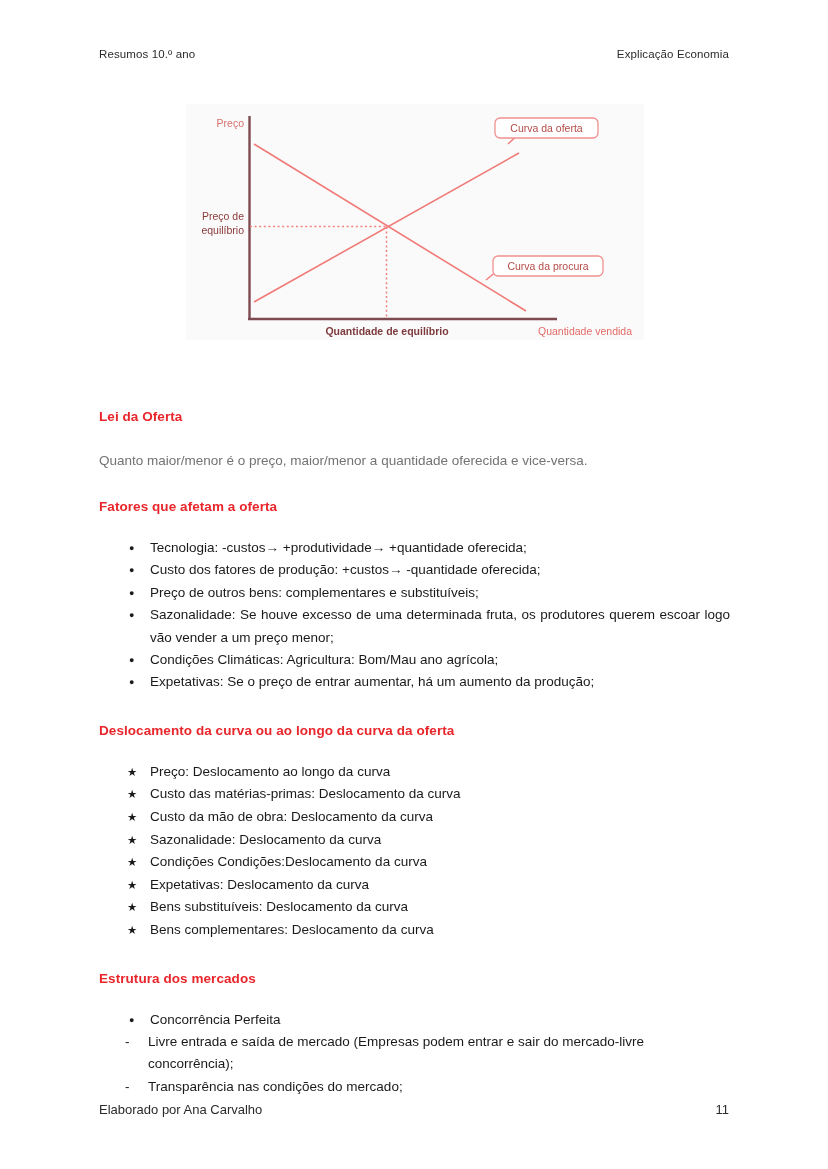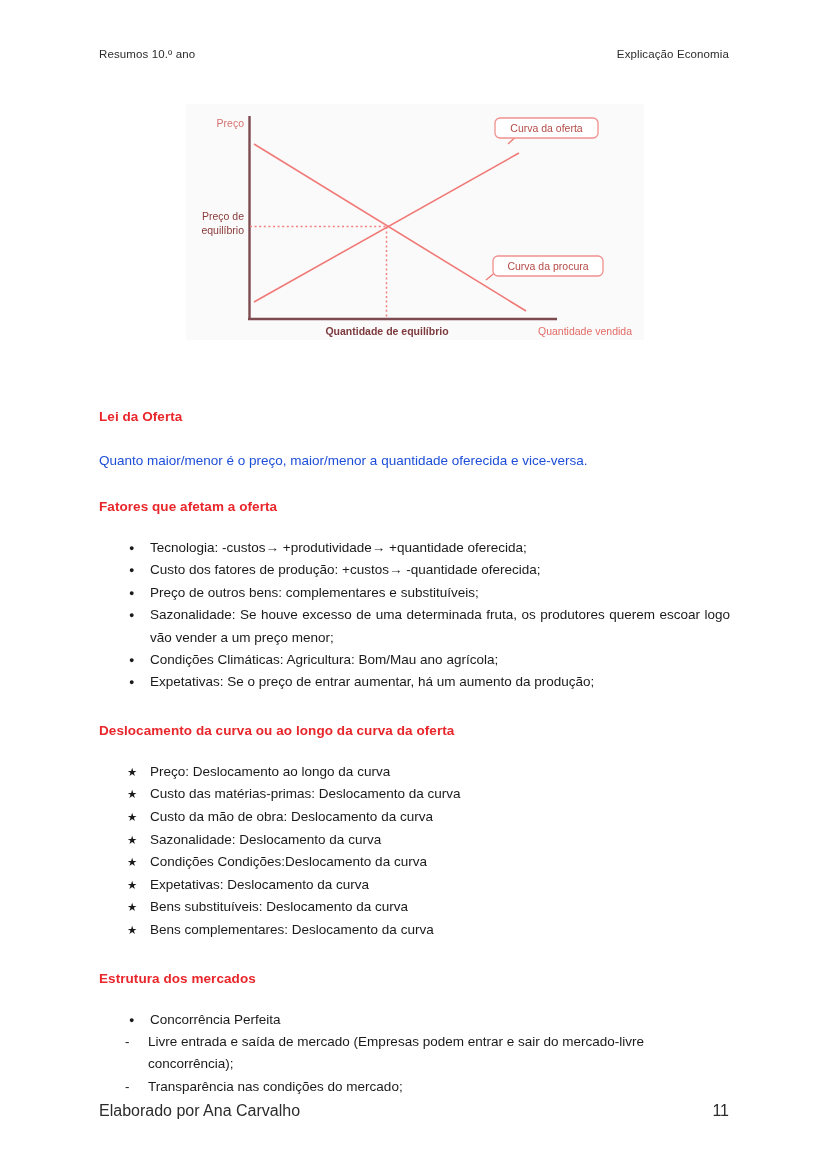--- a/index.html
+++ b/index.html
@@ -58,21 +58,21 @@
     font-weight: bold;
     color: #e8262b;
     margin: 0;
     padding: 0;
     line-height: 17px;
     letter-spacing: 0.005em;
   }
 
   p.para {
     font-size: 13.5px;
-    color: #1d4ed8;
+    color: #737373;
     margin: 0;
     line-height: 19px;
   }
 
   .gap-sm { height: 22px; }
   .gap-md { height: 26px; }
   .gap-lg { height: 28px; }
 
   ul.bul, ul.star, ul.dash {
     margin: 0;
@@ -133,21 +133,21 @@
 
   
   .page-footer {
     position: absolute;
     left: 99px;
     top: 1102px;
     width: 630px;
     display: flex;
     justify-content: space-between;
     align-items: baseline;
-    font-size: 16px;
+    font-size: 13px;
     color: #2b2b2b;
   }
 </style>
 </head>
 <body>
 
 <div class="page">
 
   <div class="page-header">
     <span>Resumos 10.º ano</span>

